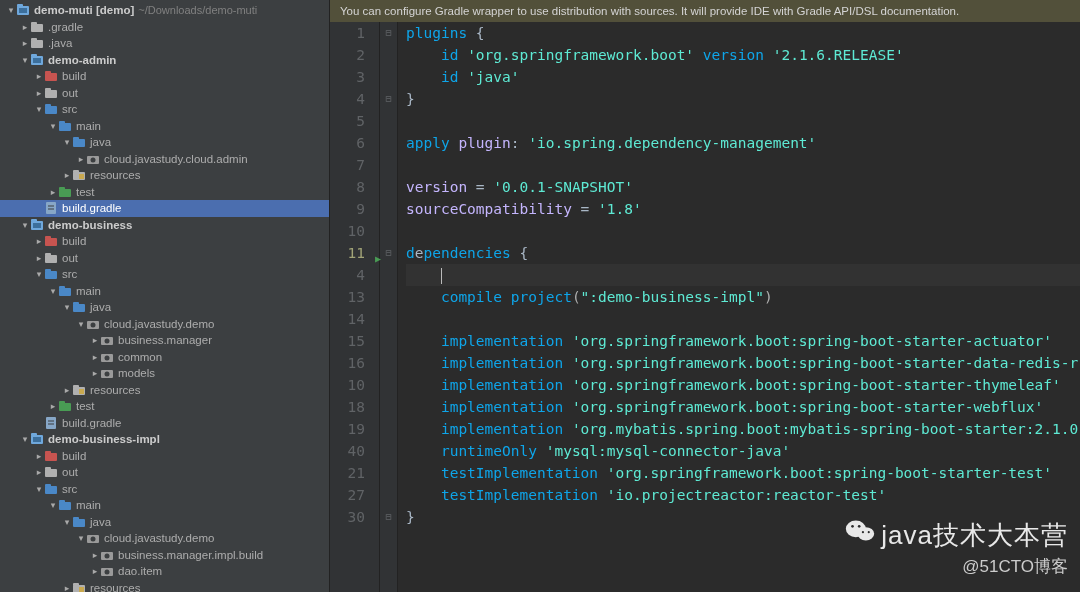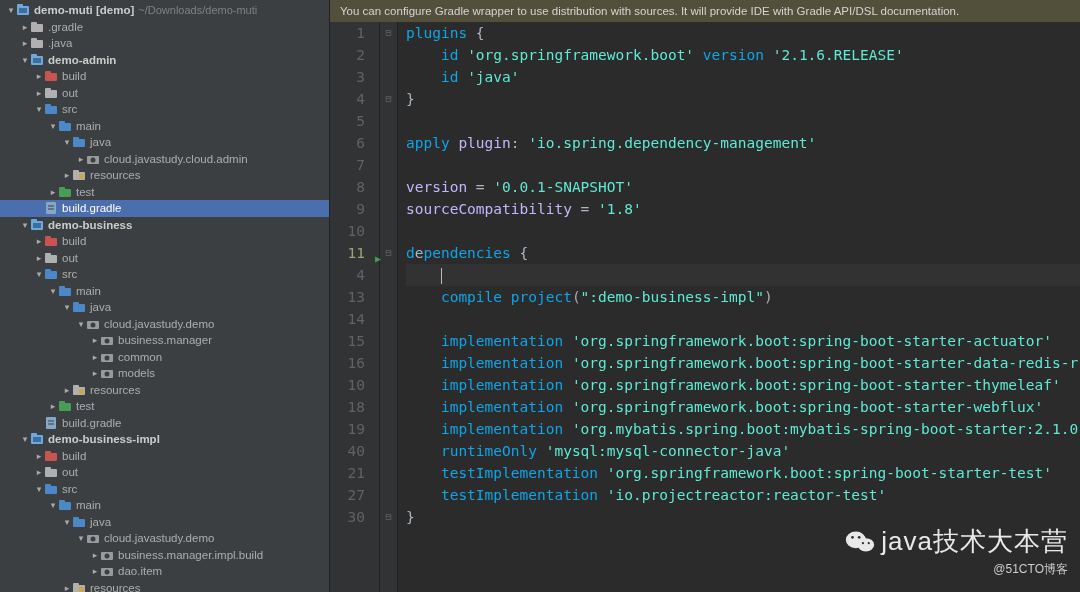--- a/index.html
+++ b/index.html
@@ -88,22 +88,22 @@
 .mtd { color: #0ea5e9; }
 .id  { color: #c4b5fd; }
 .plain { color: #a9b7c6; }
 .op { color: #a9b7c6; }
 .caret { display:inline-block; width:1px; height:16px; background:#bbb; vertical-align:middle; }
 
 .watermark {
   position: absolute; right: 12px; bottom: 14px;
   color: #e8e8e8; text-align: right;
 }
-.watermark .brand { font-size: 26px; letter-spacing: 1px; display:flex; align-items:flex-end; gap:6px; justify-content:flex-end;}
-.watermark .sub   { font-size: 12px; color: #ccc; margin-top: 2px; }
+.watermark .brand { font-size: 26px; letter-spacing: 1px; display:flex; align-items:flex-start; gap:6px; justify-content:flex-end;}
+.watermark .sub   { font-size: 17px; color: #ccc; margin-top: 2px; }
 .wechat-icon {
   width: 30px; height: 30px; display:inline-block;
 }
 </style>
 </head>
 <body>
 
 <div class="sidebar" id="tree">
     <div class="tree-row">
       <span class="indent" style="width: 0px;"></span>

